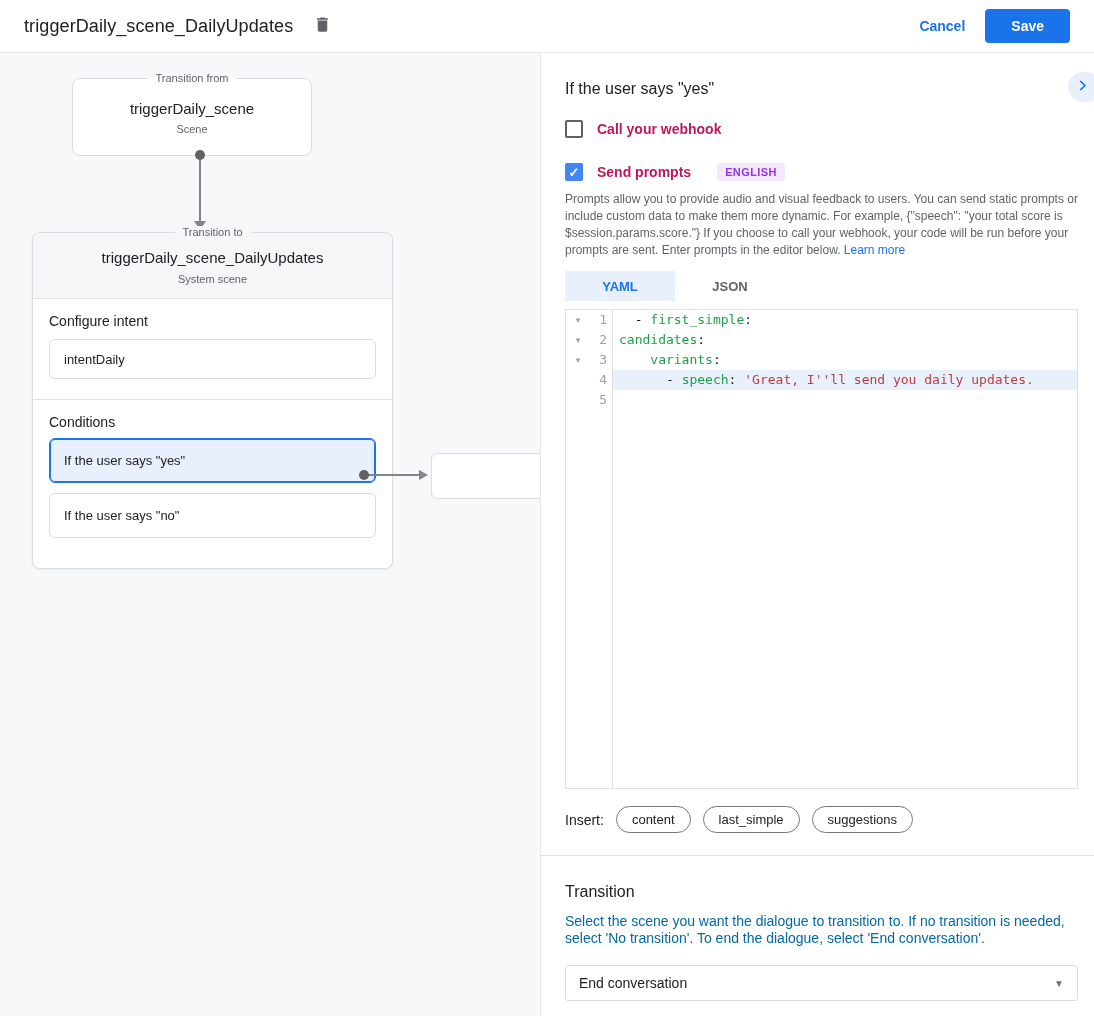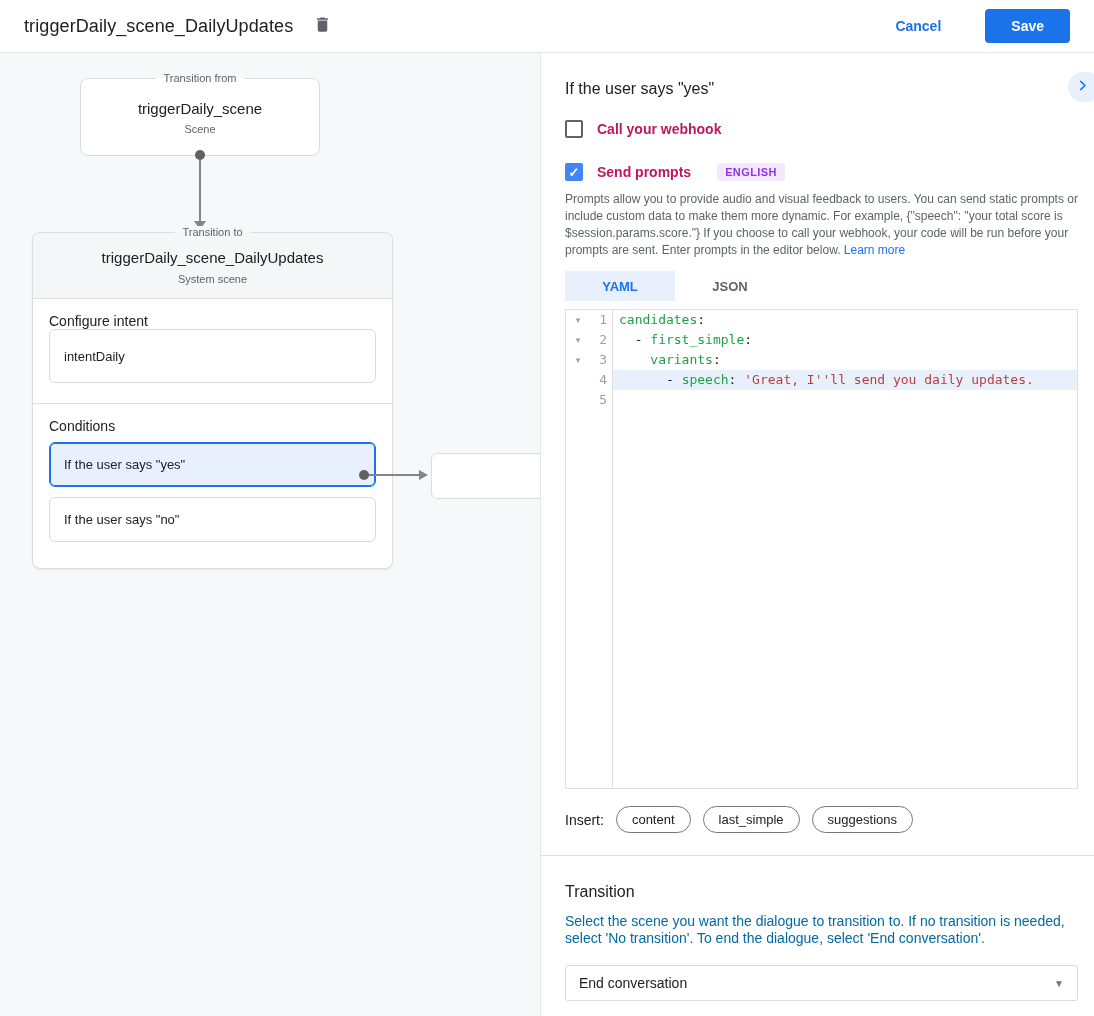--- a/index.html
+++ b/index.html
@@ -3,44 +3,44 @@
 <meta charset="utf-8">
 <style>
   * { box-sizing: border-box; margin: 0; padding: 0; }
   html,body { width:1094px; height:1016px; overflow:hidden; }
   body { font-family:"Liberation Sans", sans-serif; background:#fff; color:#202124; }
 
   
   .topbar { height:53px; display:flex; align-items:center; padding:0 24px; background:#fff; border-bottom:1px solid #e4e6e8; }
   .topbar-title { font-size:18px; color:#202124; letter-spacing:.1px; }
   .trash-btn { margin-left:20px; background:none; border:none; cursor:pointer; display:flex; align-items:center; }
-  .topbar-actions { margin-left:auto; display:flex; align-items:center; gap:44px; }
+  .topbar-actions { margin-left:auto; display:flex; align-items:center; gap:20px; }
   .cancel-btn { background:none; border:none; color:#1a73e8; font-size:14px; font-weight:700; cursor:pointer; font-family:inherit; }
   .save-btn { background:#1a73e8; border:none; color:#fff; font-size:14px; font-weight:700; padding:9px 26px; border-radius:4px; cursor:pointer; font-family:inherit; }
 
   
   .main { display:flex; height:963px; }
   .canvas { width:541px; position:relative; background:#f7f8f9; border-right:1px solid #e4e6e8; overflow:hidden; flex:none; }
   .panel { flex:1; background:#fff; position:relative; padding:0 16px 0 24px; overflow:hidden; }
 
   
   .node { position:absolute; background:#fff; border:1px solid #dadce0; border-radius:8px; }
   .node-label { position:absolute; top:-7px; left:50%; transform:translateX(-50%); font-size:11px; color:#5f6368; padding:0 8px; white-space:nowrap; line-height:13px; }
   .node-label.on-canvas { background:linear-gradient(#f7f8f9 50%, #ffffff 50%); }
   .node-label.on-header { background:linear-gradient(#f7f8f9 50%, #f5f6f7 50%); }
-  .node-from { left:80px; top:25px; width:240px; height:78px; display:flex; flex-direction:column; align-items:center; justify-content:center; gap:6px; }
+  .node-from { left:72px; top:25px; width:240px; height:78px; display:flex; flex-direction:column; align-items:center; justify-content:center; gap:6px; }
   .node-title { font-size:15px; color:#202124; }
   .node-sub { font-size:11px; color:#5f6368; }
   .node-to { left:32px; top:179px; width:361px; height:337px; box-shadow:0 1px 2px rgba(60,64,67,.08); }
   .node-header { background:#f5f6f7; border-bottom:1px solid #e0e0e0; border-radius:8px 8px 0 0; text-align:center; padding:16px 0 13px; }
   .node-header .node-sub { margin-top:6px; display:block; }
   .node-section { padding:14px 16px 20px; border-bottom:1px solid #e0e0e0; }
   .node-section.last { border-bottom:none; padding-bottom:16px; }
   .section-label { font-size:14px; color:#202124; }
-  .intent-box { height:54px; border:1px solid #dadce0; border-radius:6px; background:#fff; display:flex; align-items:center; padding:0 14px; font-size:13px; color:#202124; }
+  .intent-box { margin-top:10px; height:40px; border:1px solid #dadce0; border-radius:6px; background:#fff; display:flex; align-items:center; padding:0 14px; font-size:13px; color:#202124; }
   .cond { margin-top:10px; height:45px; border:1px solid #dadce0; border-radius:6px; background:#fff; display:flex; align-items:center; padding:0 14px; font-size:13px; color:#202124; cursor:pointer; }
   .cond.first { margin-top:8px; }
   .cond.selected { background:#e8f0fe; border-color:#1a73e8; box-shadow:inset 0 0 0 1px #1a73e8; }
 
   
   .dot { position:absolute; width:10px; height:10px; border-radius:50%; background:#616161; z-index:2; }
   .vline { position:absolute; width:2px; background:#80868b; }
   .hline { position:absolute; height:2px; background:#80868b; }
   .arrow-down { position:absolute; width:0; height:0; border-left:6px solid transparent; border-right:6px solid transparent; border-top:9px solid #80868b; }
   .arrow-right { position:absolute; width:0; height:0; border-top:5px solid transparent; border-bottom:5px solid transparent; border-left:9px solid #80868b; }
@@ -193,22 +193,22 @@
         </div>
         <div class="gutter-num">
           <div class="gl">1</div>
           <div class="gl">2</div>
           <div class="gl">3</div>
           <div class="gl">4</div>
           <div class="gl">5</div>
         </div>
       </div>
       <div class="code">
+        <div class="cl"><span class="tk-p">  - </span><span class="tk-key">first_simple</span><span class="tk-p">:</span><span class="tk-str"></span></div>
         <div class="cl"><span class="tk-p"></span><span class="tk-key">candidates</span><span class="tk-p">:</span><span class="tk-str"></span></div>
-        <div class="cl"><span class="tk-p">  - </span><span class="tk-key">first_simple</span><span class="tk-p">:</span><span class="tk-str"></span></div>
         <div class="cl"><span class="tk-p">    </span><span class="tk-key">variants</span><span class="tk-p">:</span><span class="tk-str"></span></div>
         <div class="cl hl"><span class="tk-p">      - </span><span class="tk-key">speech</span><span class="tk-p">: </span><span class="tk-str">'Great, I''ll send you daily updates.</span></div>
         <div class="cl"><span class="tk-p"></span><span class="tk-key"></span><span class="tk-p"></span><span class="tk-str"></span></div>
       </div>
     </div>
 
     <div class="insert-row">
       <span class="insert-label">Insert:</span>
       <button class="chip">content</button>
       <button class="chip">last_simple</button>

